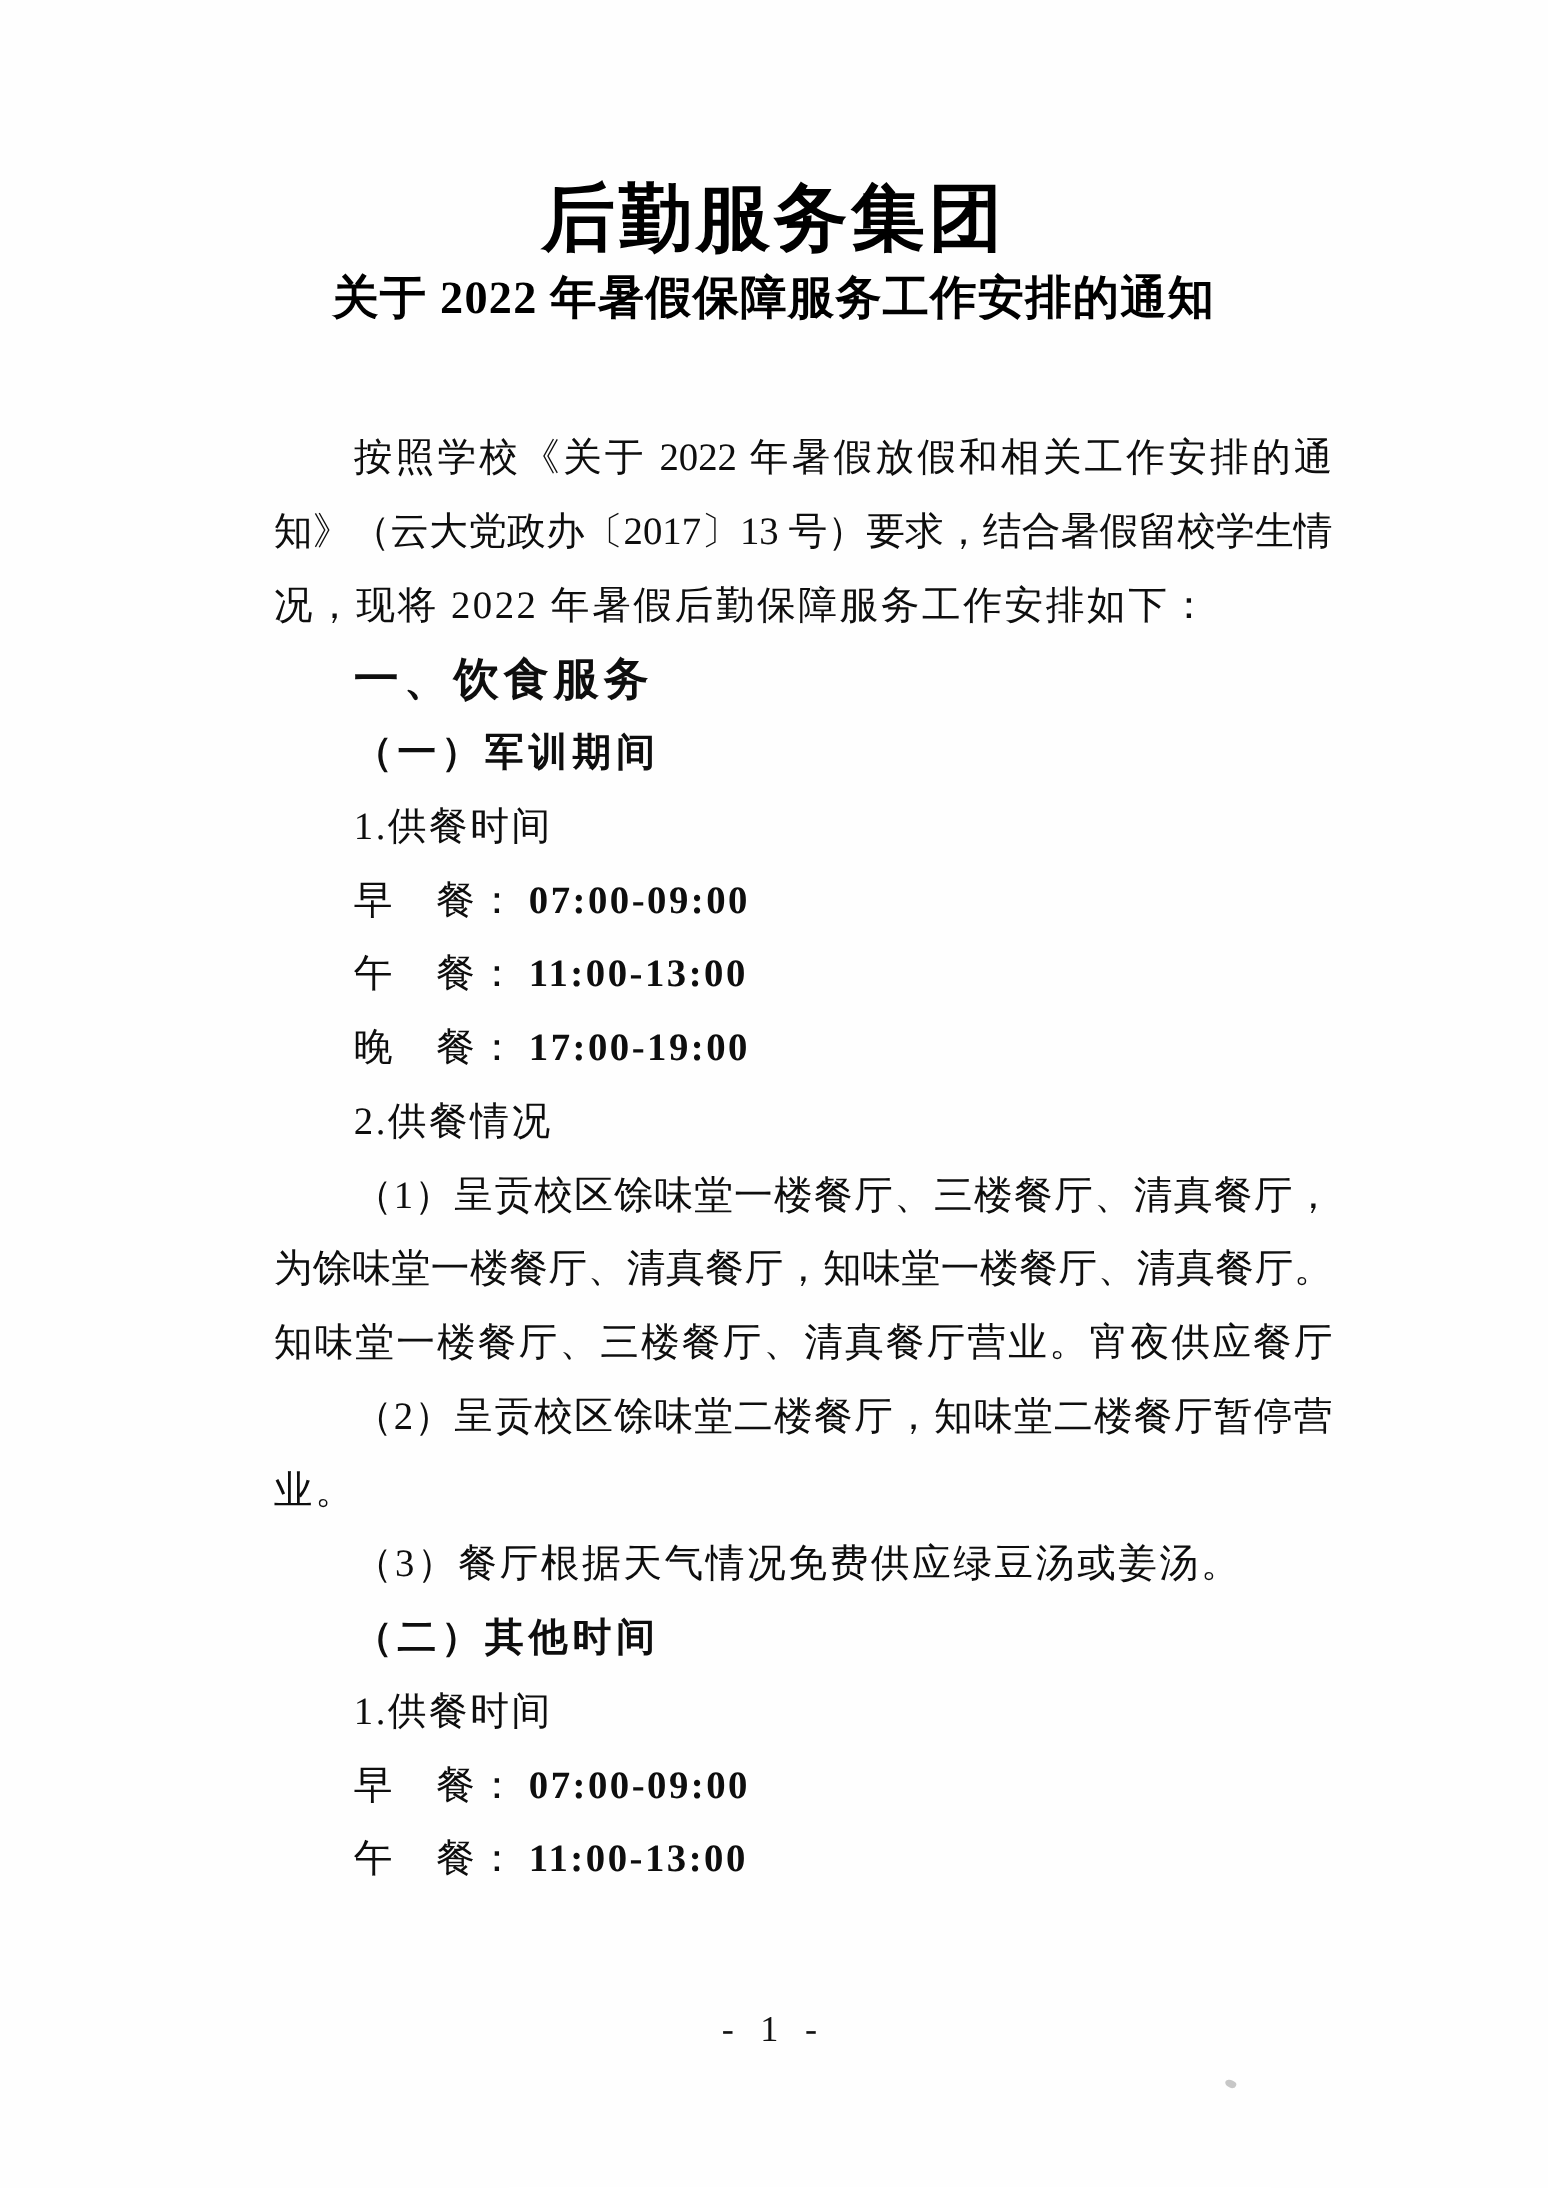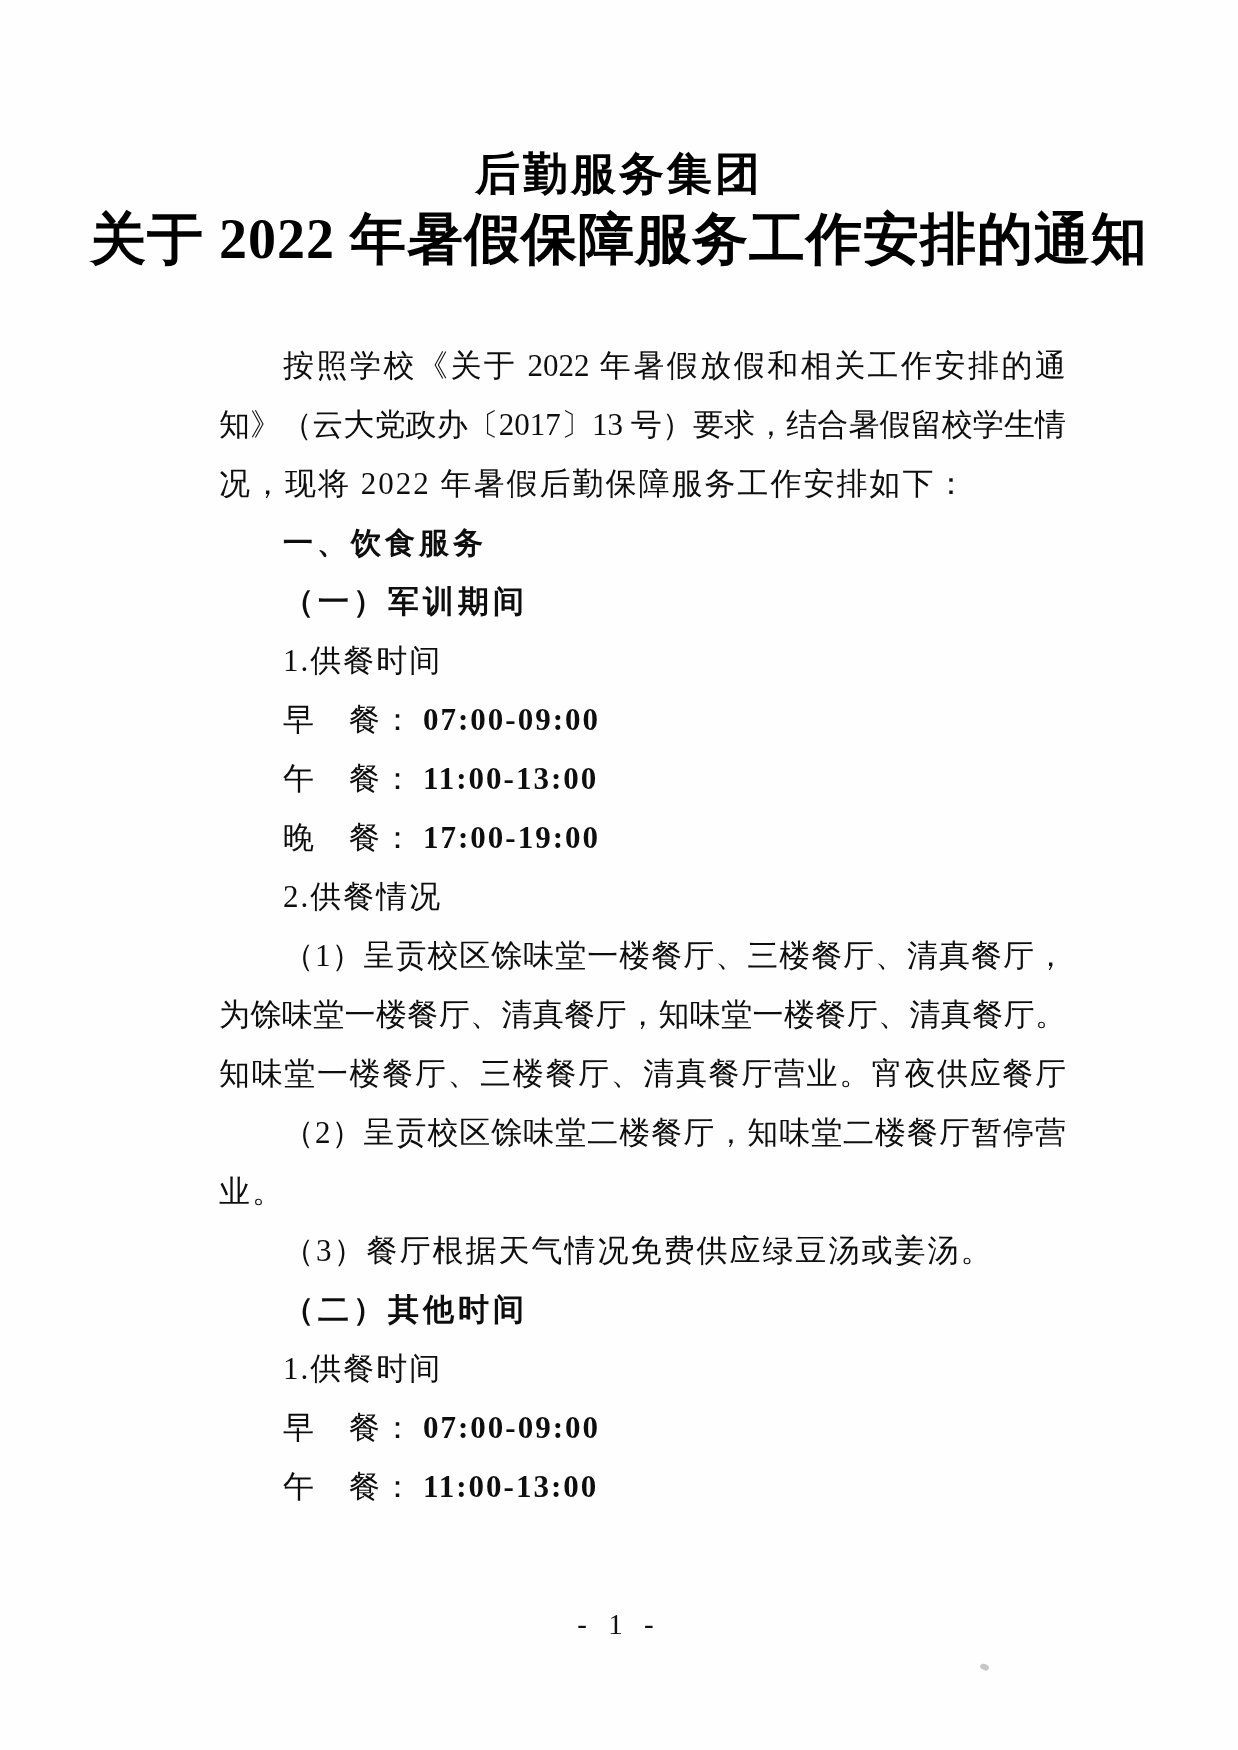--- a/index.html
+++ b/index.html
@@ -20,27 +20,27 @@
   .titles {
     position: absolute;
     left: 0;
     right: 0;
     top: 146px;
     text-align: center;
     font-weight: bold;
     color: #000;
   }
   .title1 {
-    font-size: 45px;
+    font-size: 59px;
     line-height: 56px;
     letter-spacing: 3px;
     text-align: center;
   }
   .title2 {
-    font-size: 56px;
+    font-size: 37px;
     line-height: 58px;
     letter-spacing: 1px;
     margin-top: 8px;
   }
   
   .bodytext {
     position: absolute;
     left: 180px;
     top: 336px;
     width: 886px;
@@ -56,21 +56,21 @@
     text-indent: 64px;
   }
   .stretch {
     text-align: justify;
     text-align-last: justify;
     letter-spacing: 0;
   }
   .h-sans {
     font-family: "Liberation Sans", sans-serif;
     font-weight: bold;
-    font-size: 30px;
+    font-size: 36px;
     letter-spacing: 4px;
   }
   .h-serif {
     font-weight: bold;
     letter-spacing: 4px;
   }
   .meal-label {
     letter-spacing: 2px;
   }
   .meal-time {

